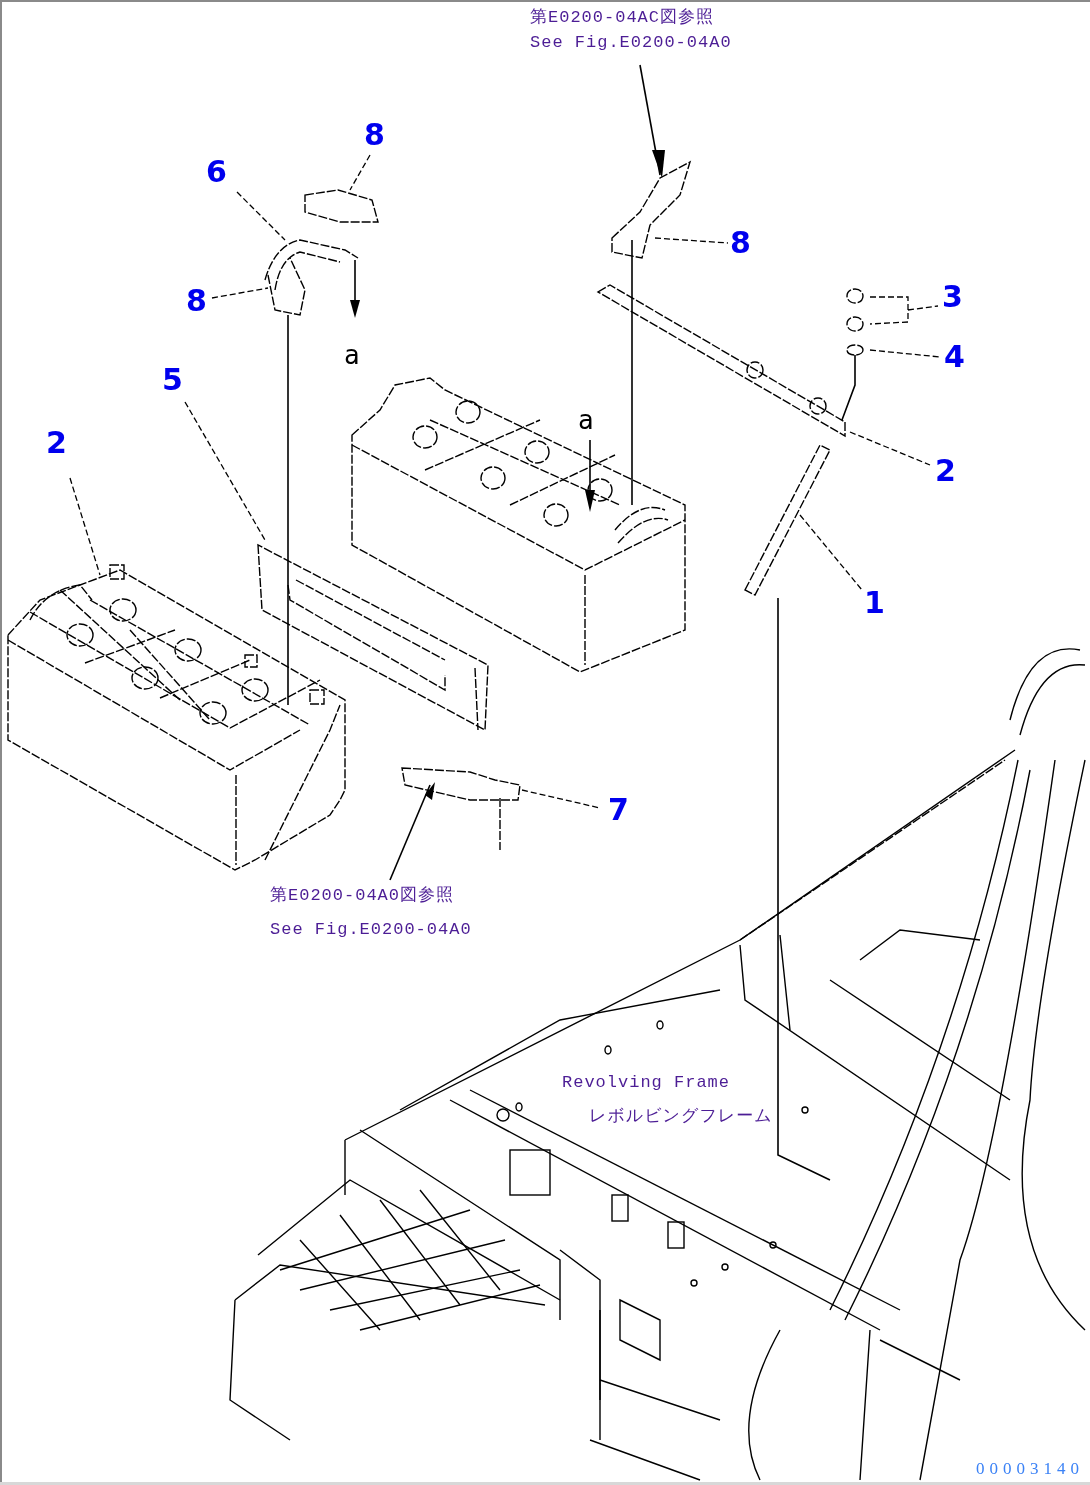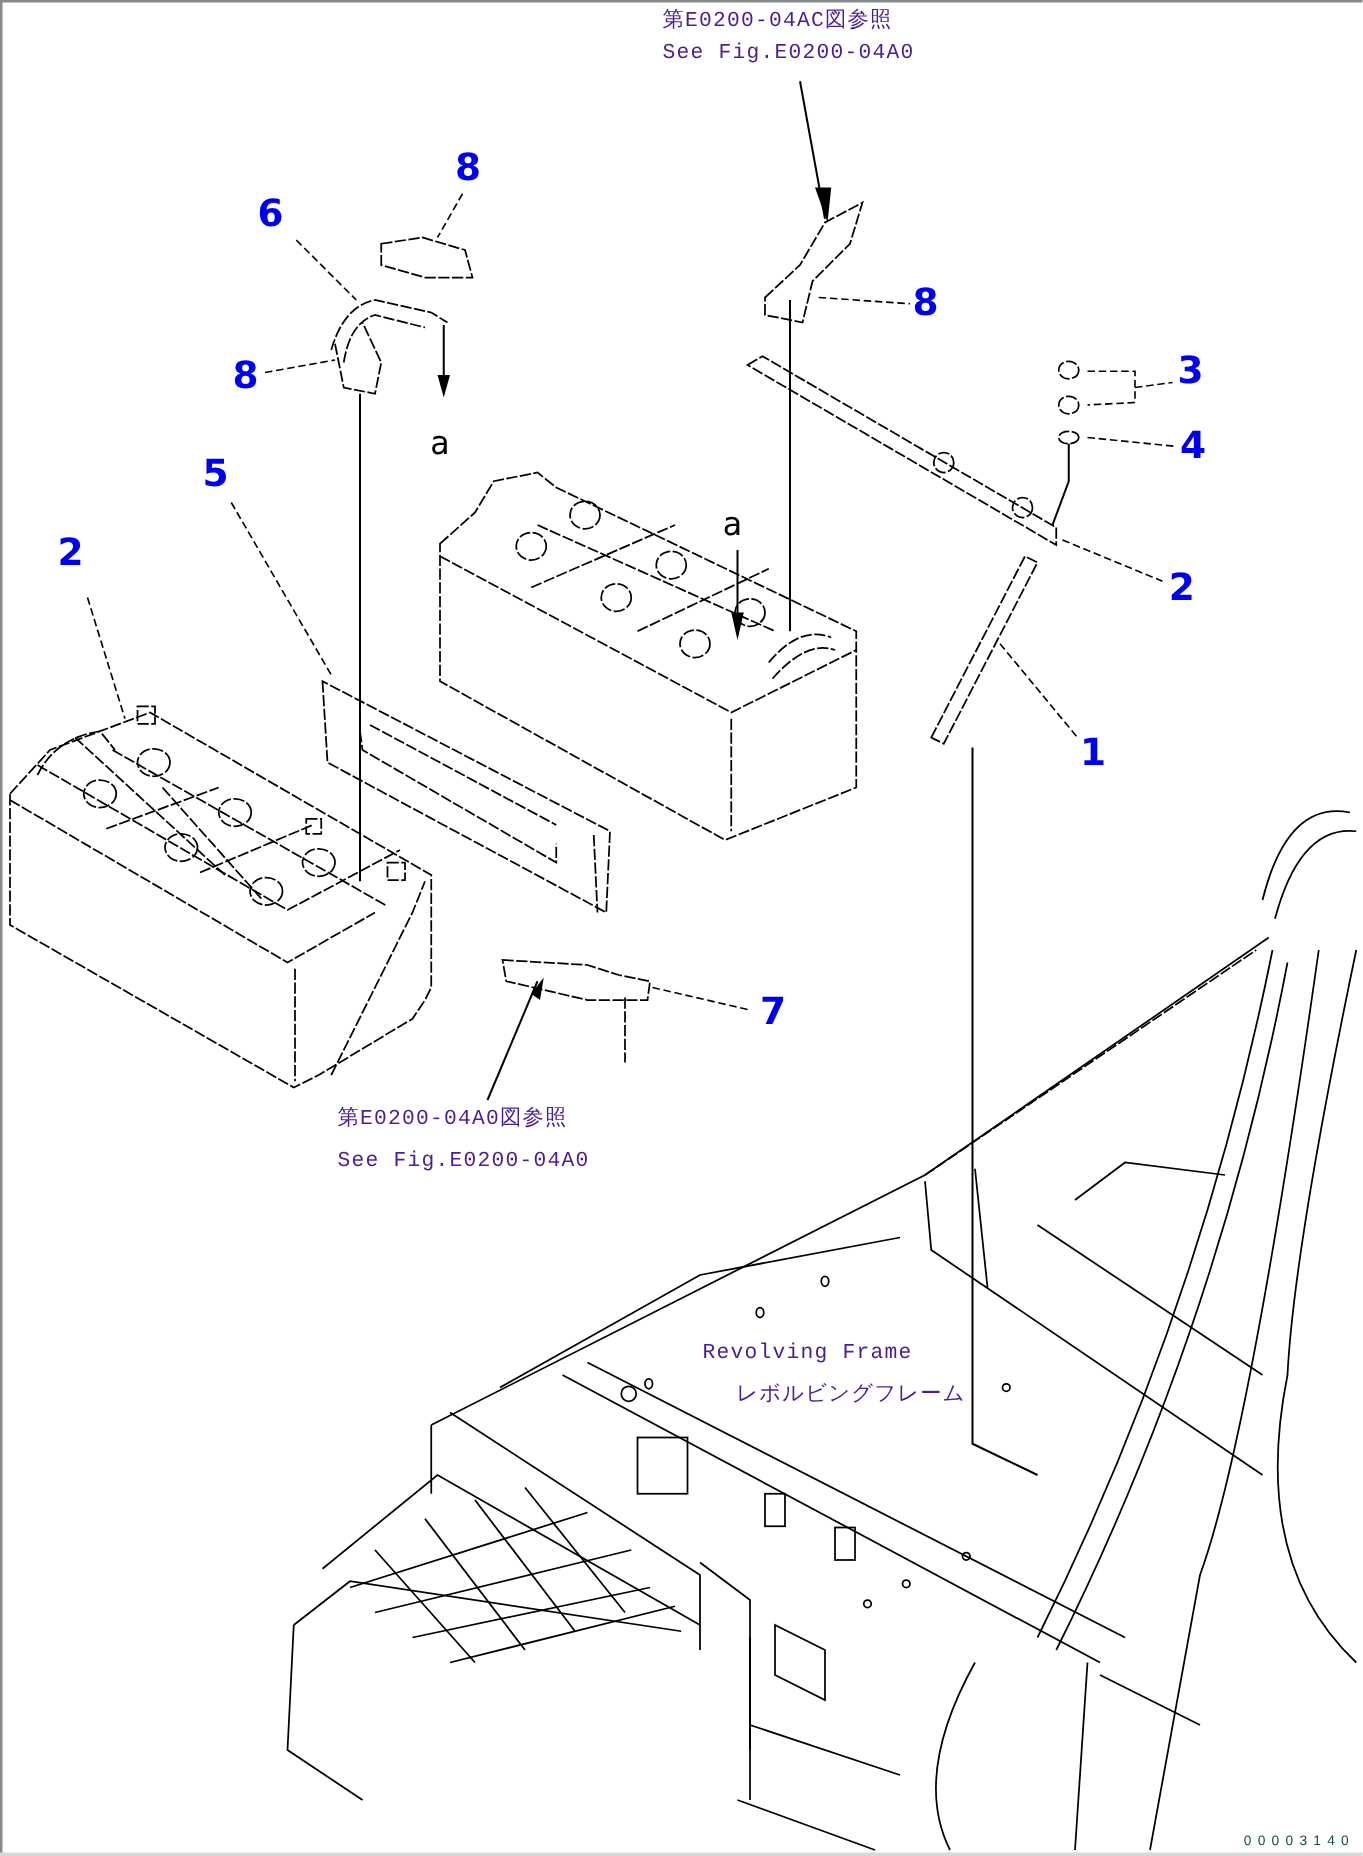--- a/index.html
+++ b/index.html
@@ -11,22 +11,22 @@
   svg#drawing { position: absolute; left: 0; top: 0; }
   .ln { stroke: #000; stroke-width: 1.4; fill: none; }
   .dash { stroke: #000; stroke-width: 1.4; fill: none; stroke-dasharray: 9 2; }
   .lead { stroke: #000; stroke-width: 1.3; fill: none; stroke-dasharray: 6 3; }
   .solid { stroke: #000; stroke-width: 1.6; fill: none; }
   .callout { position: absolute; font-family: "DejaVu Sans", sans-serif; font-weight: bold;
              font-size: 30px; line-height: 30px; color: #0000ee; }
   .note { position: absolute; font-family: Liberation Mono, monospace; font-size: 17px;
           line-height: 24px; color: #4c1d95; letter-spacing: 1px; white-space: nowrap; }
   .letter { position: absolute; font-family: "DejaVu Sans Mono", monospace; font-size: 26px; color: #000; }
-  .docnum { position: absolute; right: 6px; bottom: 6px; font-family: Liberation Sans, sans-serif;
-            font-size: 11px; letter-spacing: 5px; color: #14532d; }
+  .docnum { position: absolute; right: 6px; bottom: 6px; font-family: Liberation Serif, serif;
+            font-size: 17px; letter-spacing: 5px; color: #3b82f6; }
 </style>
 </head>
 <body>
 
 <div id="frame"></div>
 
 <svg id="drawing" width="1090" height="1485" viewBox="0 0 1090 1485">
 
   <g>
     <path class="dash" d="M8,635 L40,600 L88,582 L120,570 L345,700 L345,790 L340,800 L330,815 L255,860 L235,870 L8,740 Z"></path>

